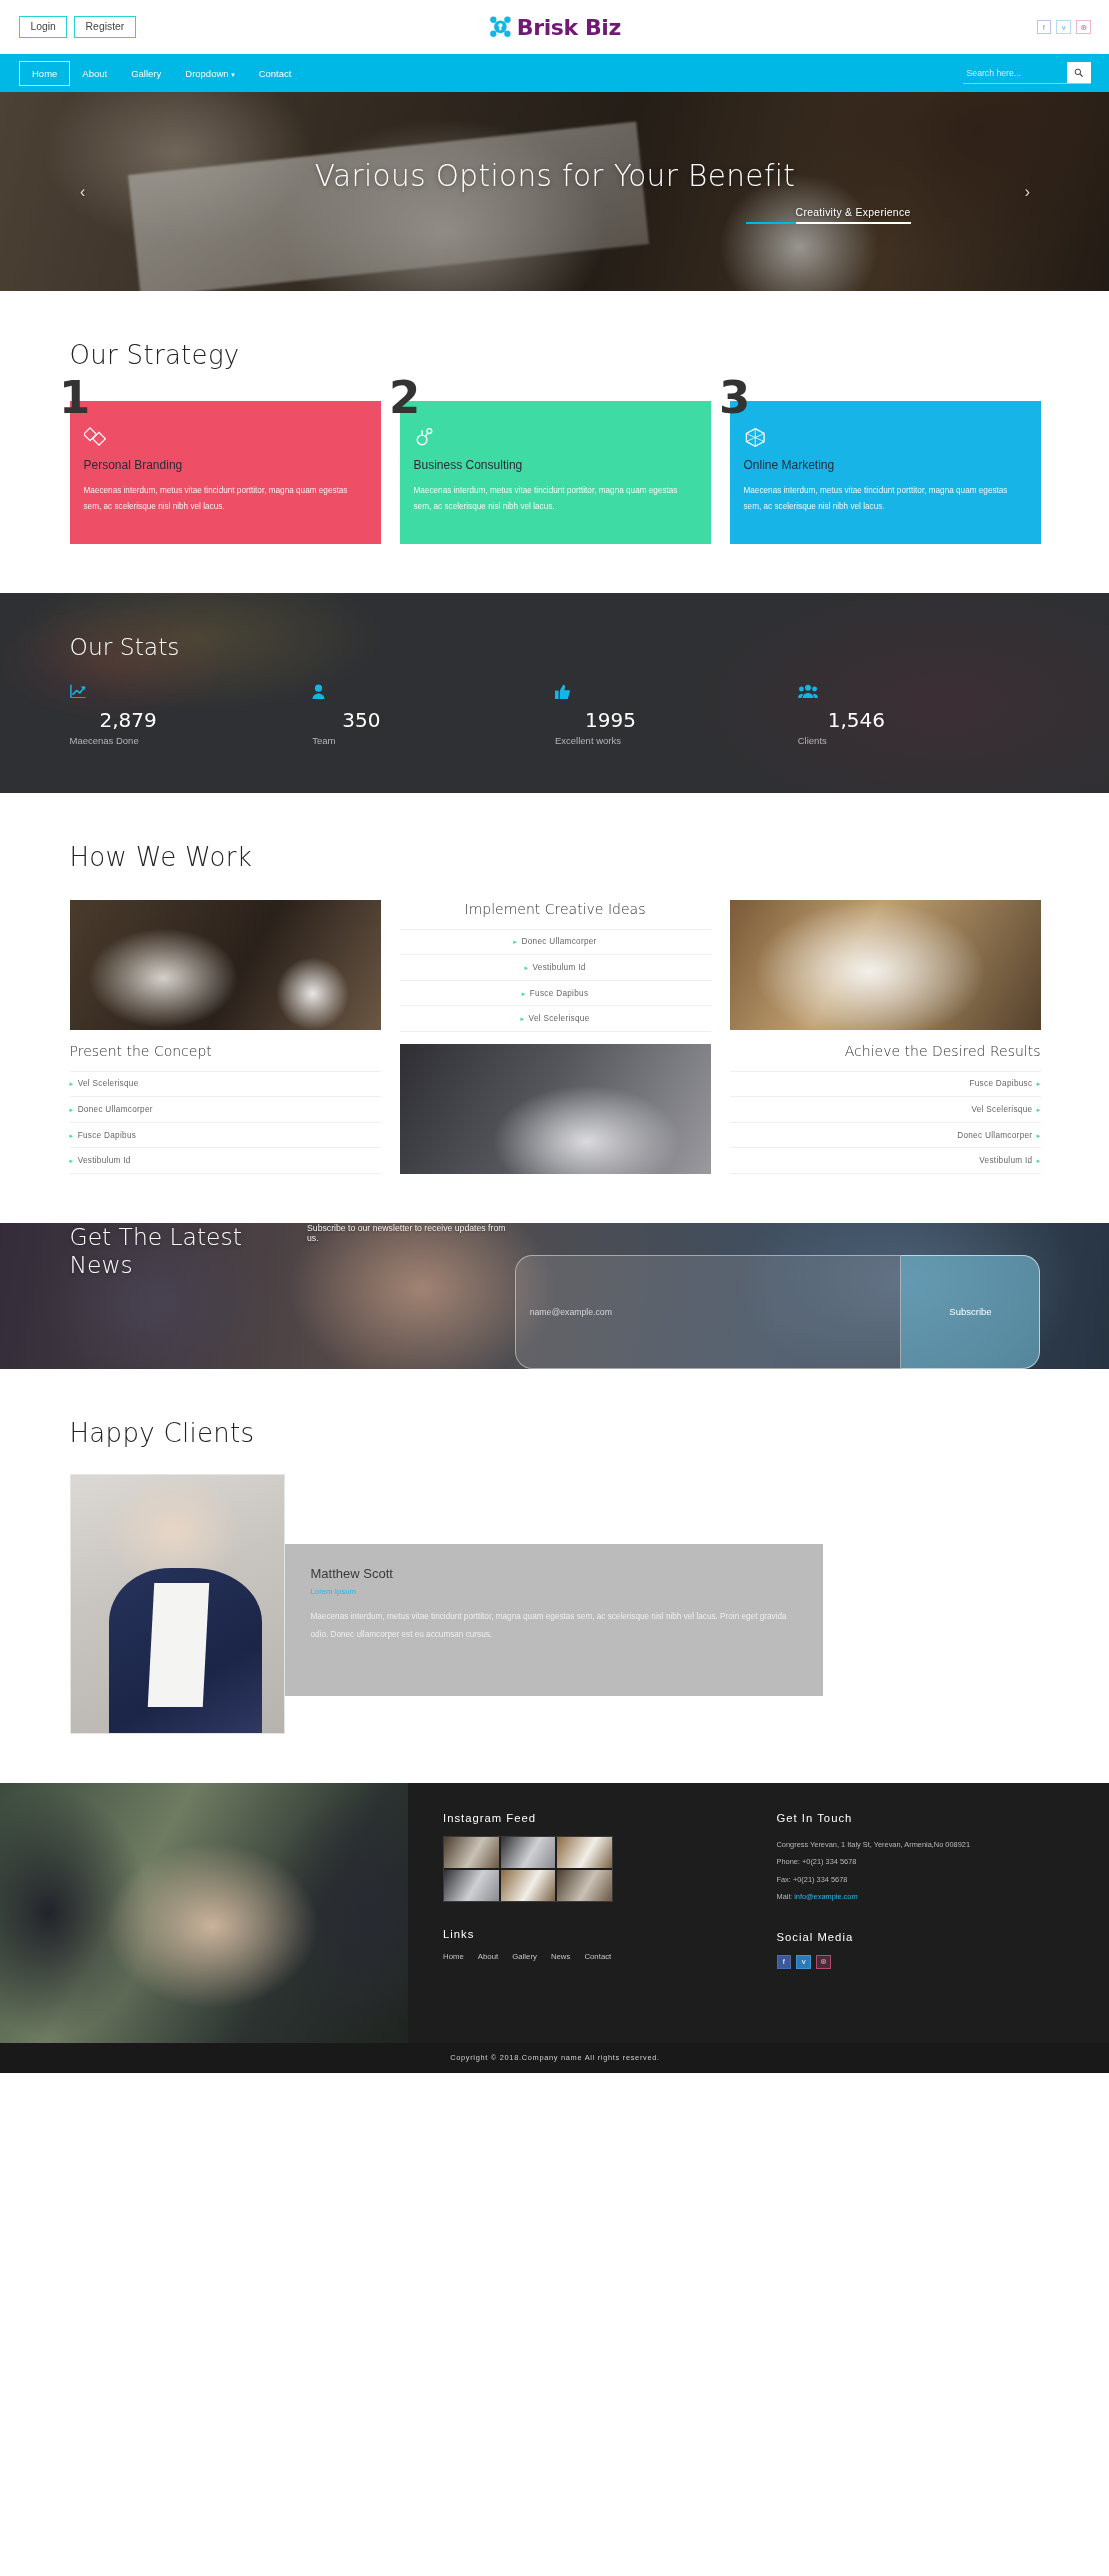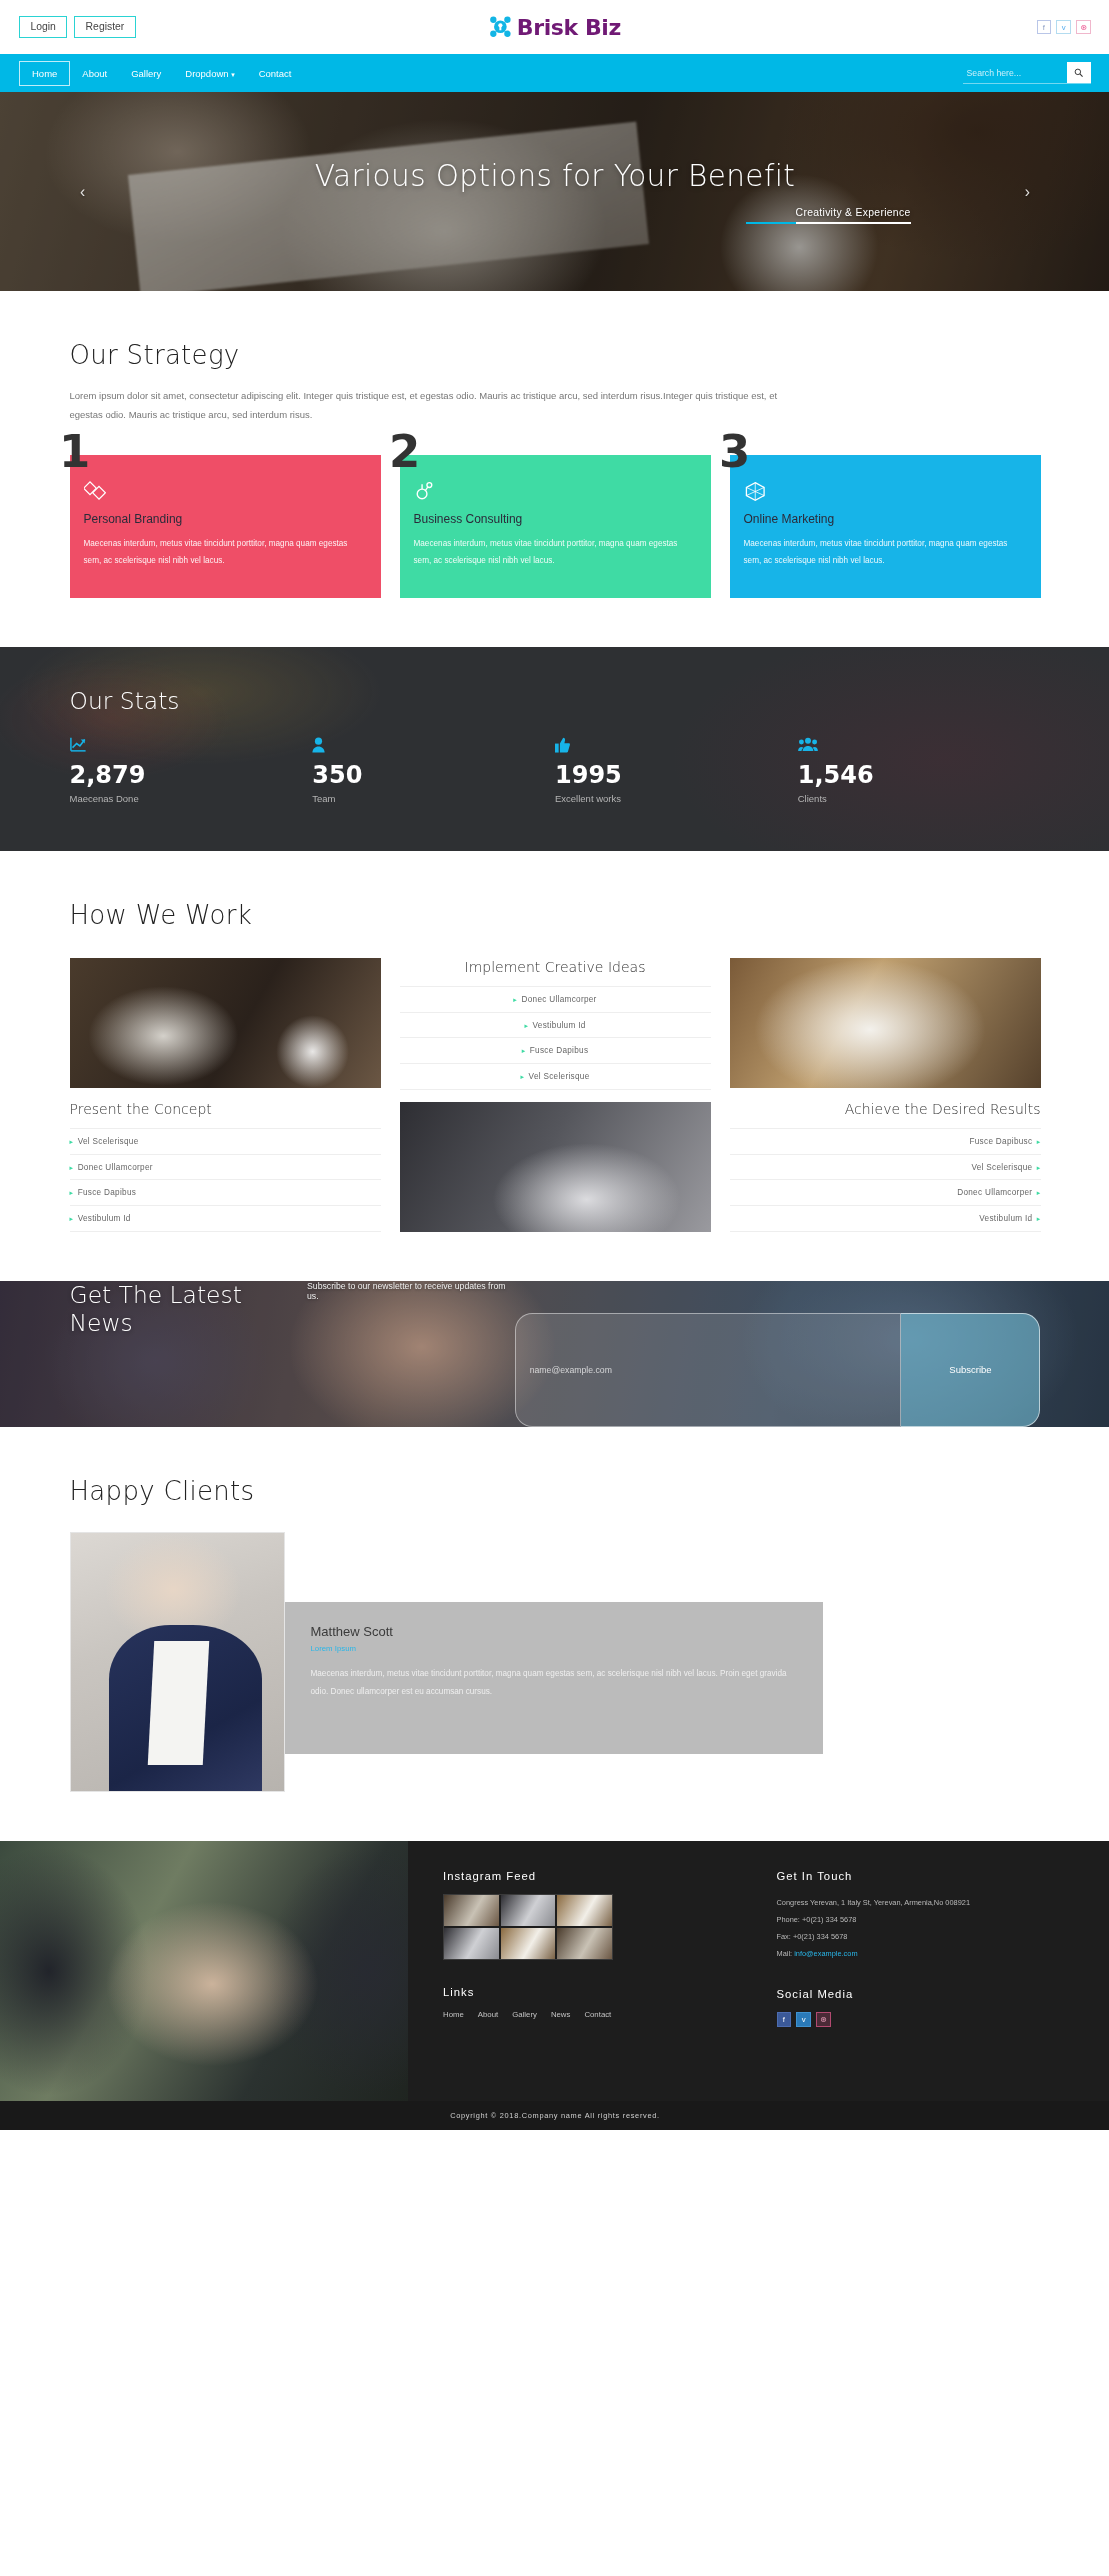--- a/index.html
+++ b/index.html
@@ -209,22 +209,22 @@
       radial-gradient(ellipse 260px 104px at 18% 22%, rgba(200,160,60,.18), transparent 70%),
       radial-gradient(ellipse 173px 87px at 10% 35%, rgba(190,60,60,.16), transparent 70%),
       radial-gradient(ellipse 364px 173px at 85% 55%, rgba(120,40,60,.18), transparent 75%);
   }
   .stats .wrap { position: relative; }
   .stats-title { color: #fff; font-size: 23.4px; font-weight: 300; margin-bottom: 22.5px;
     font-family:"DejaVu Sans", sans-serif; }
   .stat-row { display: flex; }
   .stat { width: 25%; }
   .stat-icon { color: #17b4e8; font-size: 14.7px; margin-bottom: 7px; height: 17.3px; }
-  .stat-num { color: #fff; font-size: 24px; font-weight: 700; margin-bottom: 3.5px;
-    font-family:"DejaVu Sans", sans-serif; }
+  .stat-num { color: #fff; font-size: 20px; font-weight: 400; margin-bottom: 3.5px;
+    font-family:"DejaVu Sans", sans-serif;margin-left:30px; }
   .stat-label { color: #b5b5b5; font-size: 9.5px; }
 
   
   .how-cols { display: flex; gap: 19px; margin-top: 28px; align-items: flex-start; }
   .how-col { flex: 1; }
   .how-img {
     width: 100%; height: 130px; margin-bottom: 12px;
     background: linear-gradient(120deg,#564636,#2f2620 45%,#6e5c48);
     position: relative; overflow: hidden;
   }
@@ -415,21 +415,20 @@
       <div class="hero-rule"></div>
     </div>
   </div>
   <div class="hero-arrow left">‹</div>
   <div class="hero-arrow right">›</div>
 </div>
 
 <div class="section">
   <div class="wrap">
     <div class="sec-title">Our Strategy</div>
-    <div class="sec-text">Lorem ipsum dolor sit amet, consectetur adipiscing elit. Integer quis tristique est, et egestas odio. Mauris ac tristique arcu, sed interdum risus.Integer quis tristique est, et egestas odio. Mauris ac tristique arcu, sed interdum risus.</div>
     <div class="cards">
 
       <div class="card-wrap">
         <div class="card-num">1</div>
         <div class="card c1">
           <div class="card-icon">
             <svg width="22.5" height="19" viewBox="0 0 30 24">
               <rect x="2" y="3" width="12" height="12" fill="none" stroke="#fff" stroke-width="1.6" transform="rotate(45 8 9)"></rect>
               <rect x="14" y="9" width="12" height="12" fill="none" stroke="#fff" stroke-width="1.6" transform="rotate(45 20 15)"></rect>
             </svg>

